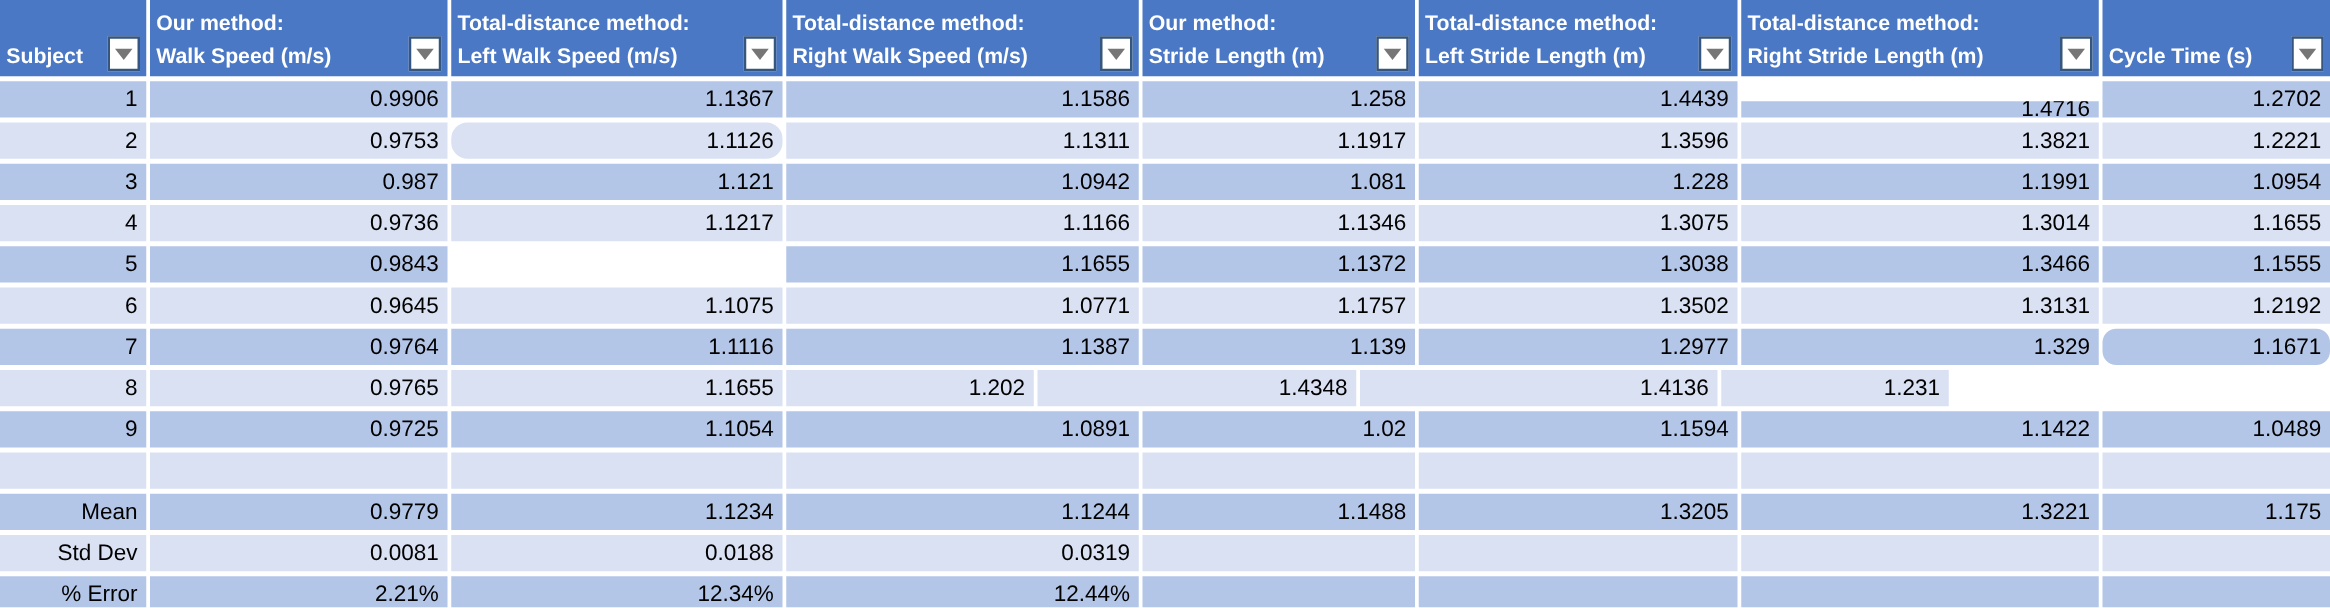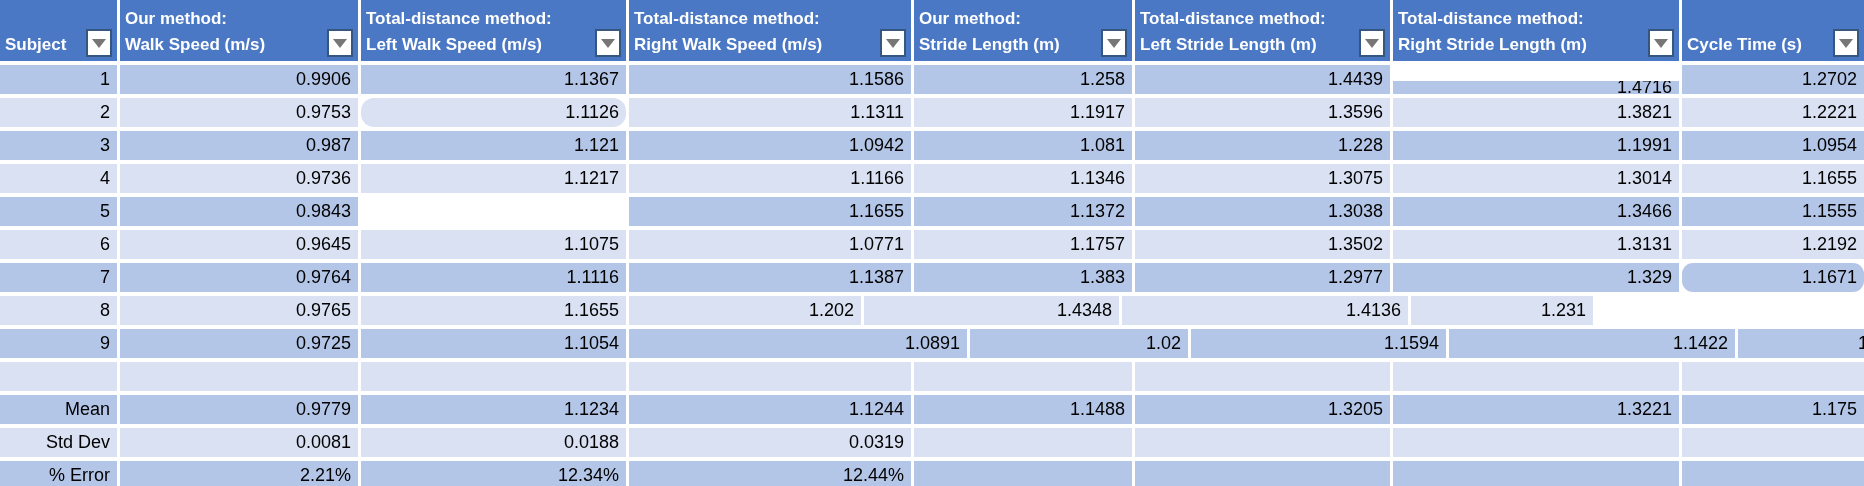--- a/index.html
+++ b/index.html
@@ -215,39 +215,39 @@
         <div class="cell" style="width: 218px;">1.1757</div>
         <div class="cell" style="width: 255px;">1.3502</div>
         <div class="cell" style="width: 286px;">1.3131</div>
         <div class="cell" style="width: 182px;">1.2192</div>
       </div>
       <div class="row dark">
         <div class="cell" style="width: 117px;">7</div>
         <div class="cell" style="width: 238px;">0.9764</div>
         <div class="cell" style="width: 265px;">1.1116</div>
         <div class="cell" style="width: 282px;">1.1387</div>
-        <div class="cell" style="width: 218px;">1.383</div>
+        <div class="cell" style="width: 218px;">1.139</div>
         <div class="cell" style="width: 255px;">1.2977</div>
         <div class="cell" style="width: 286px;">1.329</div>
         <div class="cell" style="width: 182px; border-radius: 11px;">1.1671</div>
       </div>
       <div class="row light">
         <div class="cell" style="width: 117px;">8</div>
         <div class="cell" style="width: 238px;">0.9765</div>
         <div class="cell" style="width: 265px;">1.1655</div>
-        <div class="cell" style="width: 232px;">1.202</div>
+        <div class="cell" style="width: 198px;">1.202</div>
         <div class="cell" style="width: 255px;">1.4348</div>
         <div class="cell" style="width: 286px;">1.4136</div>
         <div class="cell" style="width: 182px;">1.231</div>
       </div>
       <div class="row dark">
         <div class="cell" style="width: 117px;">9</div>
         <div class="cell" style="width: 238px;">0.9725</div>
         <div class="cell" style="width: 265px;">1.1054</div>
-        <div class="cell" style="width: 338px;">1.0891</div>
+        <div class="cell" style="width: 282px;">1.0891</div>
         <div class="cell" style="width: 218px;">1.02</div>
         <div class="cell" style="width: 255px;">1.1594</div>
         <div class="cell" style="width: 286px;">1.1422</div>
         <div class="cell" style="width: 182px;">1.0489</div>
       </div>
       <div class="row light">
         <div class="cell" style="width: 117px;"></div>
         <div class="cell" style="width: 238px;"></div>
         <div class="cell" style="width: 265px;"></div>
         <div class="cell" style="width: 282px;"></div>

